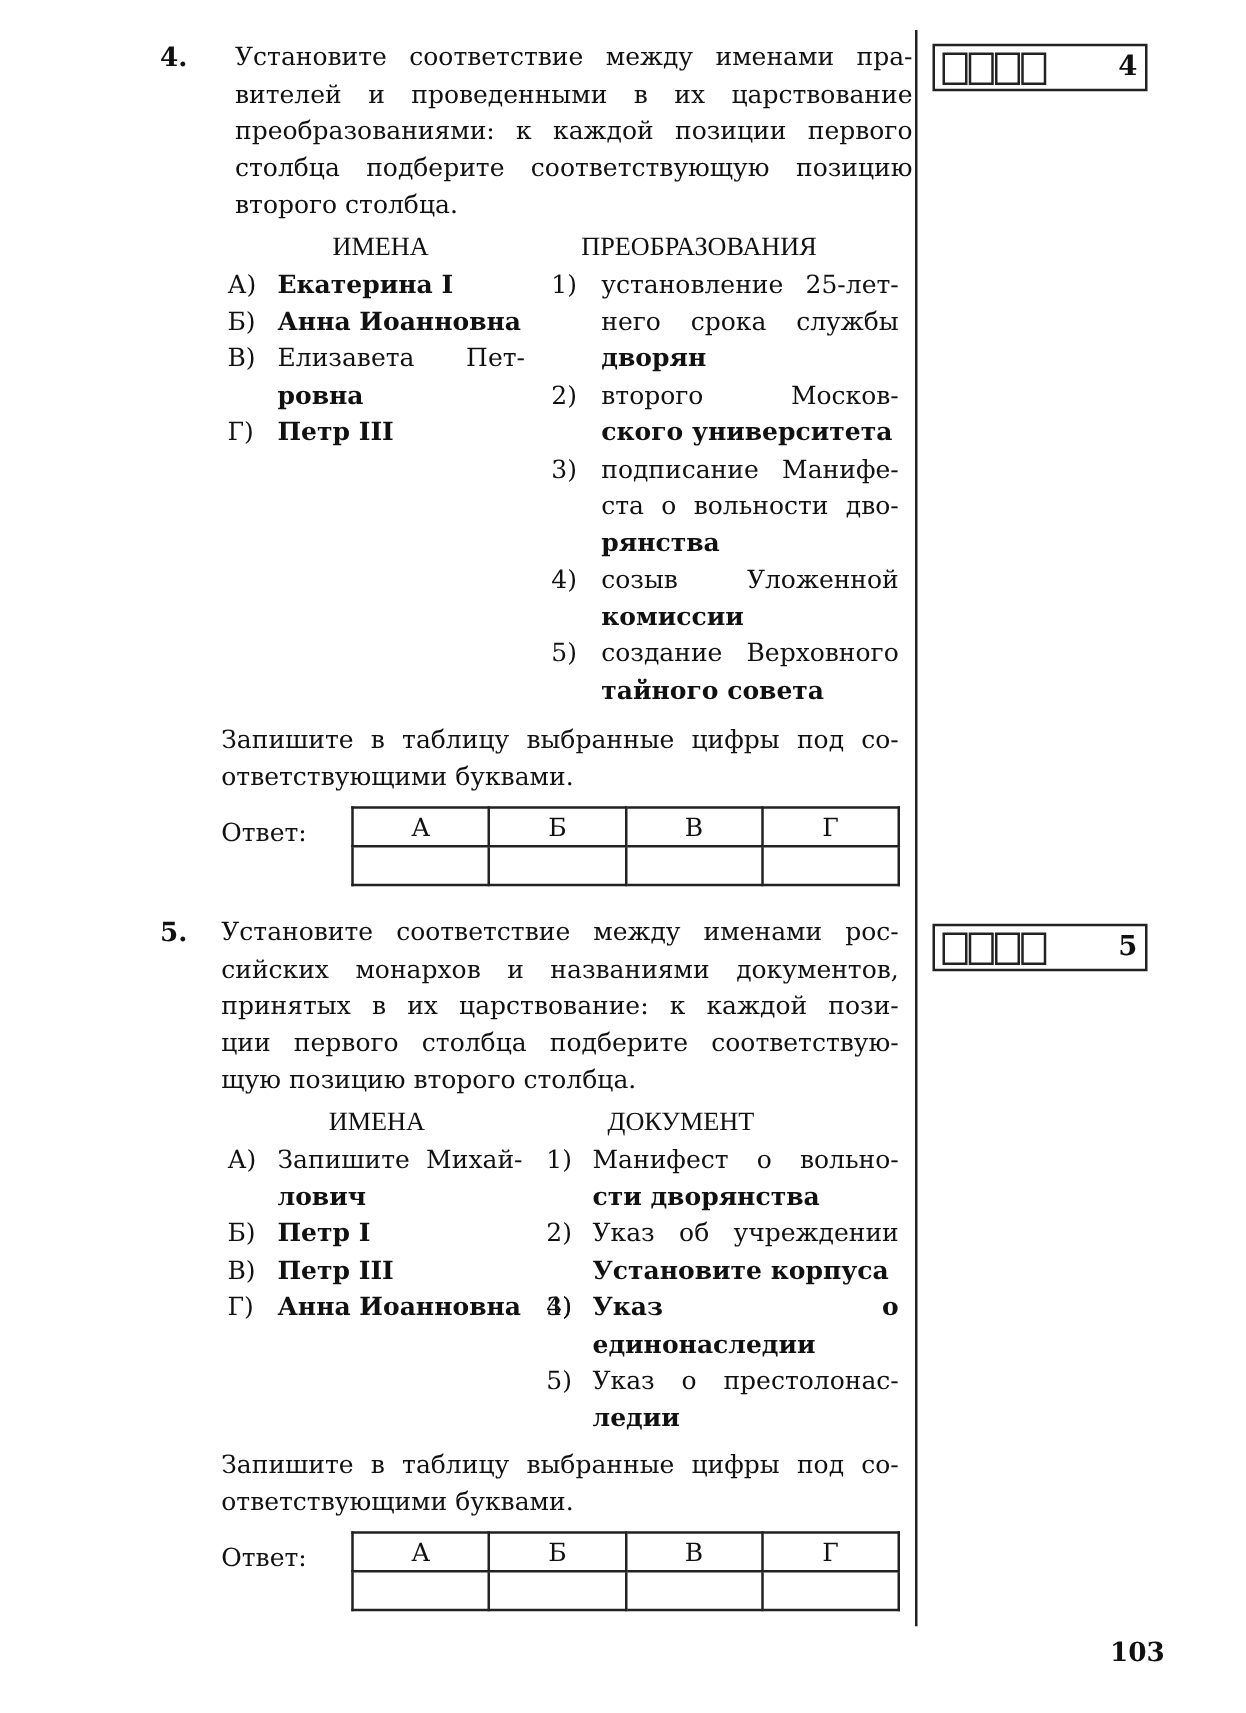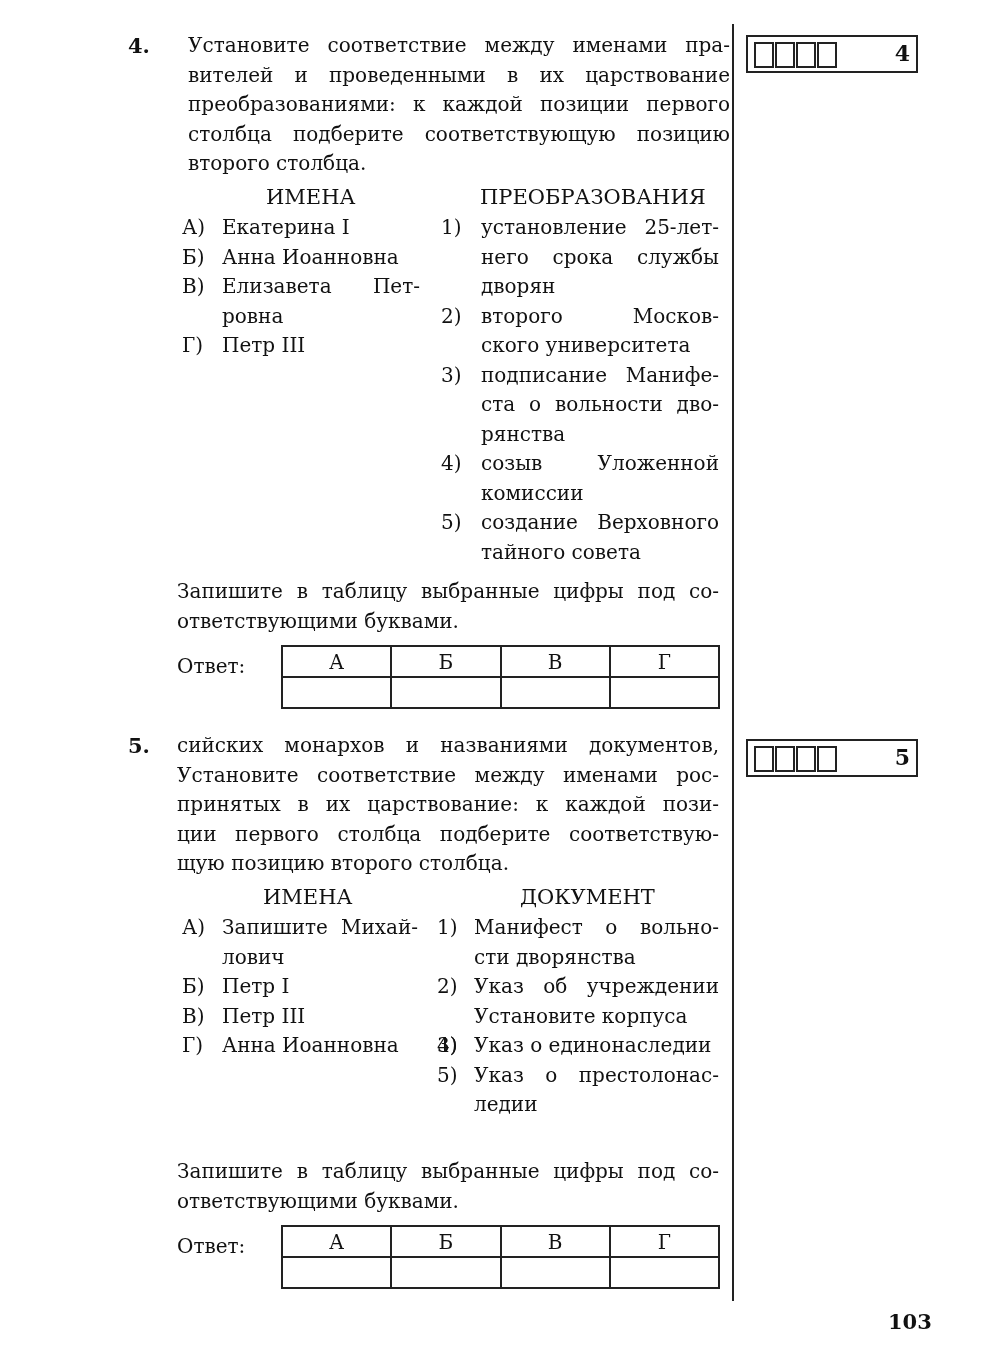--- a/index.html
+++ b/index.html
@@ -15,27 +15,27 @@
     .num {
       position: absolute; left: 128px; font-weight: bold; font-size: 21px; line-height: 29.5px;
     }
     .para {
       position: absolute; left: 177px; width: 542px;
       font-size: 20px; line-height: 29.5px; text-align: justify;
     }
     .para div { text-align: justify; text-align-last: justify; }
     .para div.last { text-align-last: left; }
     .colhead {
-      position: absolute; font-size: 21px; line-height: 29.5px; text-transform: none;
+      position: absolute; font-size: 21px; line-height: 29.5px; text-transform: none; font-family: Liberation Serif, serif;
     }
     .list { position: absolute; font-size: 20px; line-height: 29.5px; }
     .li { position: relative; padding-left: 40px; }
     .li .mark { position: absolute; left: 0; top: 0; }
     .li .txt div { text-align: justify; text-align-last: justify; }
-    .li .txt div.last { text-align-last: left; }
+    .li .txt div.last { text-align-last: left; font-weight: bold; }
     .answer-label {
       position: absolute; left: 177px; font-size: 20px;
     }
     table.ans {
       position: absolute; left: 281px; border-collapse: collapse;
       width: 439px; font-size: 20px;
     }
     table.ans td {
       border: 2px solid #222; width: 25%; text-align: center; height: 29px; padding: 0;
     }
@@ -61,21 +61,21 @@
   <div class="num" style="top:31px;">4.</div>
   <div class="para" style="top:31px;margin-left:11px;">
     <div>Установите соответствие между именами пра-</div>
     <div>вителей и проведенными в их царствование</div>
     <div>преобразованиями: к каждой позиции первого</div>
     <div>столбца подберите соответствующую позицию</div>
     <div class="last">второго столбца.</div>
   </div>
 
   <div class="colhead" style="left:266px; top:183px;">ИМЕНА</div>
-  <div class="colhead" style="left:480px; top:183px;">ПРЕОБРАЗОВАНИЯ</div>
+  <div class="colhead" style="left:465px; top:183px;">ПРЕОБРАЗОВАНИЯ</div>
 
   <div class="list" style="left:182px; top:213px; width:238px;">
     <div class="li">
       <span class="mark">А)</span>
       <div class="txt">
           <div class="last">Екатерина I</div>
         </div>
     </div>
     <div class="li">
       <span class="mark">Б)</span>
@@ -168,29 +168,29 @@
     <div class="cell"></div>
     <div class="cell"></div>
     <div class="cell"></div>
   </div>
   <div class="boxnum">4</div>
 </div>
 
 <section>
   <div class="num" style="top:731px;">5.</div>
   <div class="para" style="top:731px;">
+    <div>Установите соответствие между именами рос-</div>
     <div>сийских монархов и названиями документов,</div>
-    <div>Установите соответствие между именами рос-</div>
     <div>принятых в их царствование: к каждой пози-</div>
     <div>ции первого столбца подберите соответствую-</div>
     <div class="last">щую позицию второго столбца.</div>
   </div>
 
   <div class="colhead" style="left:263px; top:883px;">ИМЕНА</div>
-  <div class="colhead" style="left:520px; top:883px;">ДОКУМЕНТ</div>
+  <div class="colhead" style="left:486px; top:883px;">ДОКУМЕНТ</div>
 
   <div class="list" style="left:182px; top:913px; width:236px;">
     <div class="li">
       <span class="mark">А)</span>
       <div class="txt">
         <div>Запишите Михай-</div>
         <div class="last">лович</div>
       </div>
     </div>
     <div class="li">

